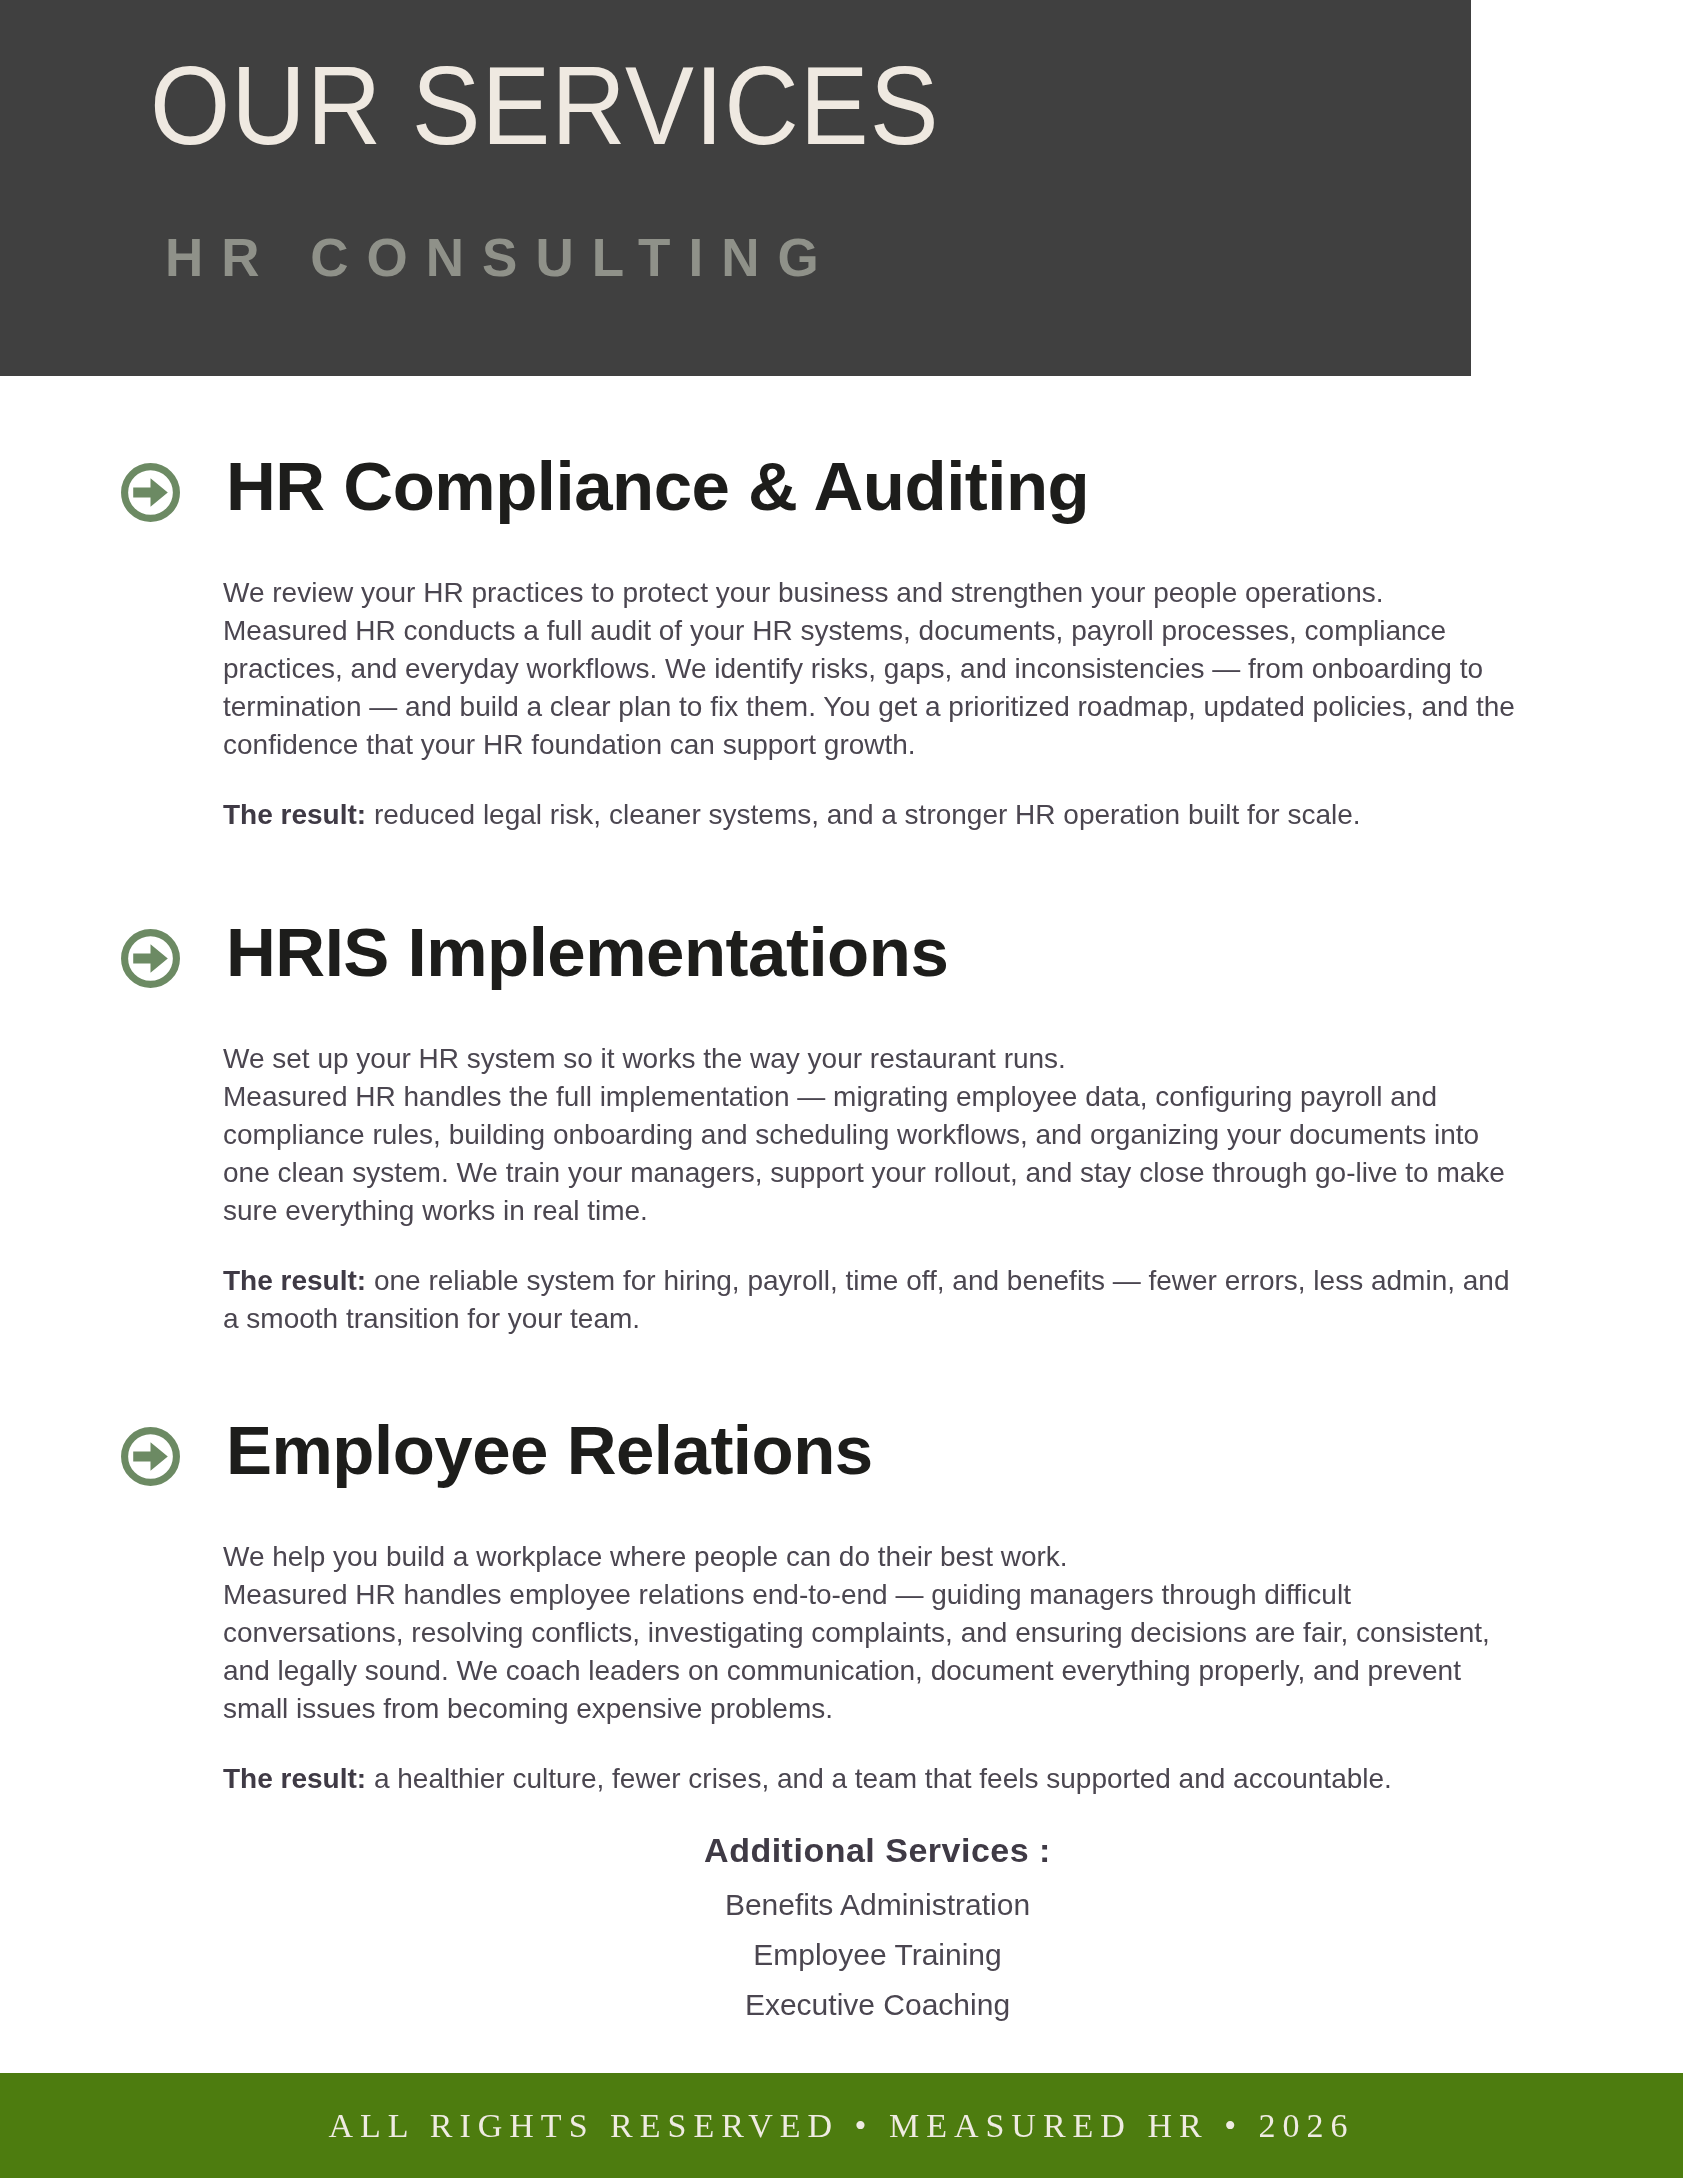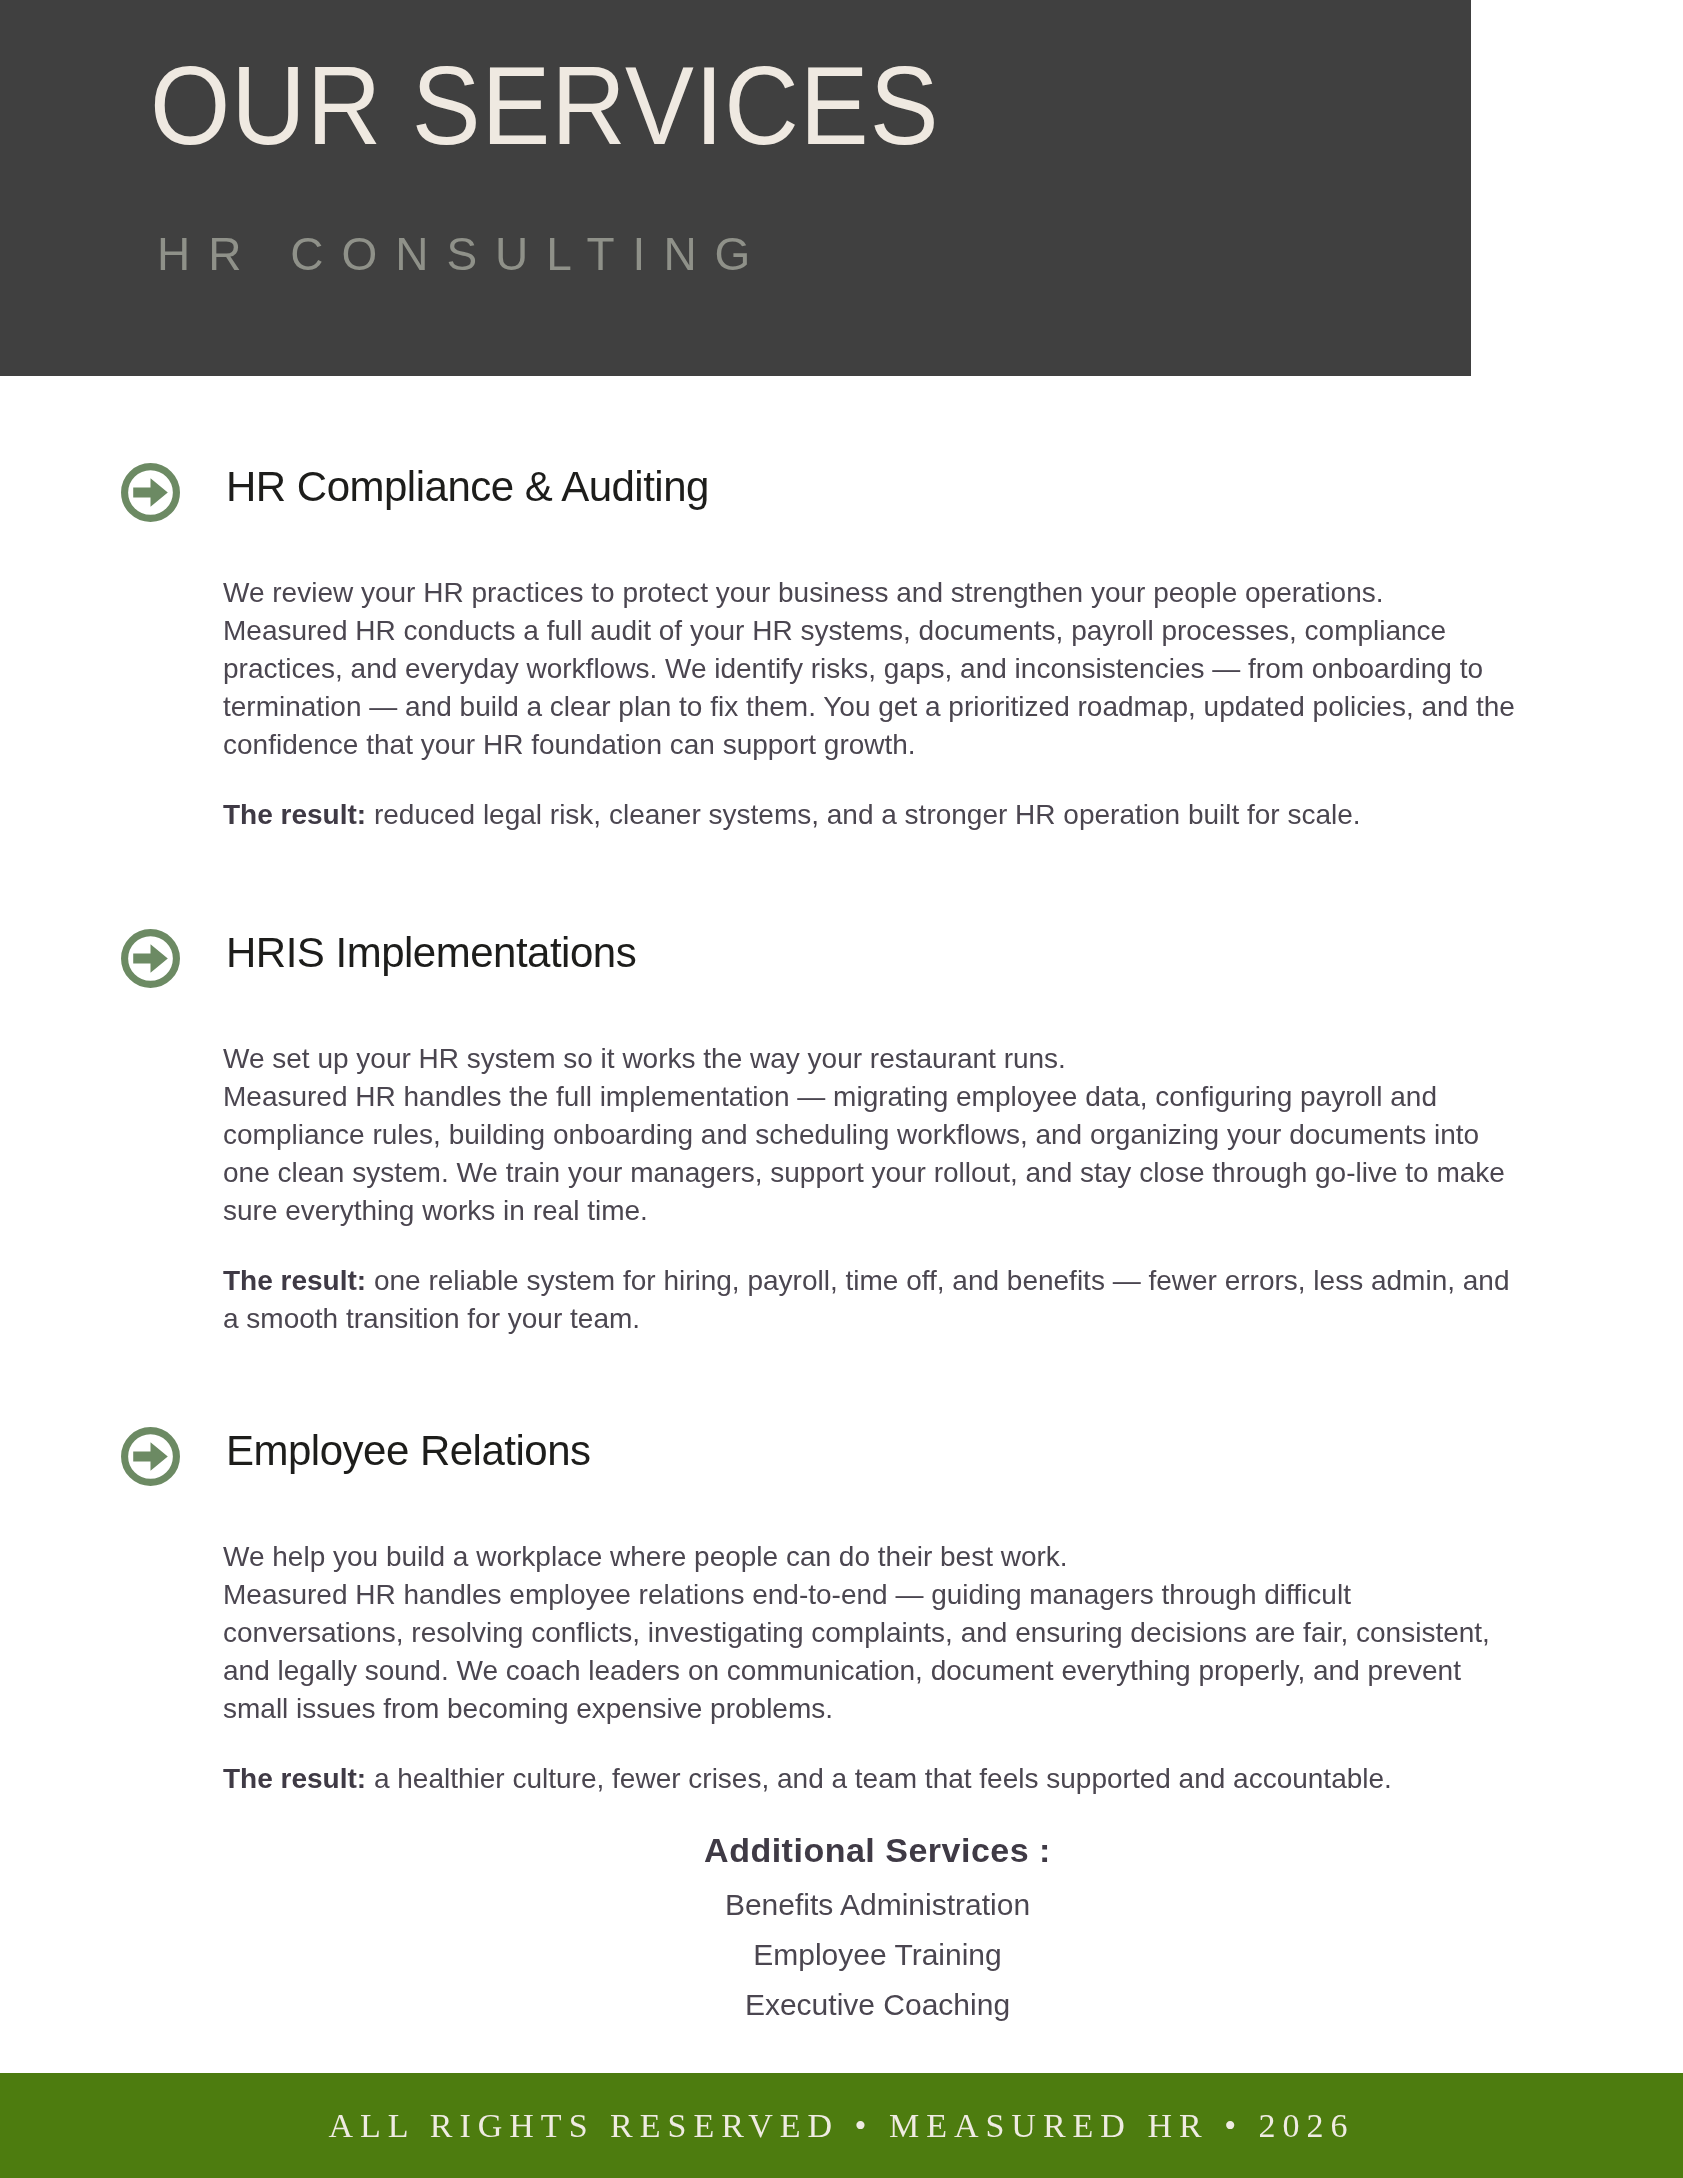--- a/index.html
+++ b/index.html
@@ -14,40 +14,40 @@
     position:absolute; left:0; top:0; width:1471px; height:376px;
     background:#404040;
   }
   .hero-title {
     position:absolute; left:150px; top:51px;
     font-size:111px; line-height:1; font-weight:400;
     color:#EFE9E1; letter-spacing:1px; white-space:nowrap;
     transform:scaleX(0.93); transform-origin:left top;
   }
   .hero-subtitle {
-    position:absolute; left:157px; top:231px;
-    font-size:46px; line-height:1; font-weight:400;
+    position:absolute; left:165px; top:231px;
+    font-size:53px; line-height:1; font-weight:700;
     color:#8F9189; letter-spacing:18px; white-space:nowrap;
   }
 
   
   .service { position:absolute; left:0; width:1683px; }
   .service.s1 { top:450px; }
   .service.s2 { top:916px; }
   .service.s3 { top:1414px; }
 
   .icon-circle {
     position:absolute; left:120px; top:12px; width:61px; height:61px;
     display:block;
   }
   .icon-circle svg { display:block; width:61px; height:61px; }
 
   .service h2 {
     margin:0 153px 0 226px; padding:0;
-    font-size:42px; line-height:73px; font-weight:400;
+    font-size:69px; line-height:73px; font-weight:700;
     color:#1D1D1B; letter-spacing:-0.5px;
   }
   .para {
     margin:51px 153px 0 223px; width:1309px;
     font-size:28px; line-height:38px; font-weight:400;
     color:#4B4650;
   }
   .result {
     margin:32px 153px 0 223px; width:1309px;
     font-size:28px; line-height:38px; color:#4B4650;

